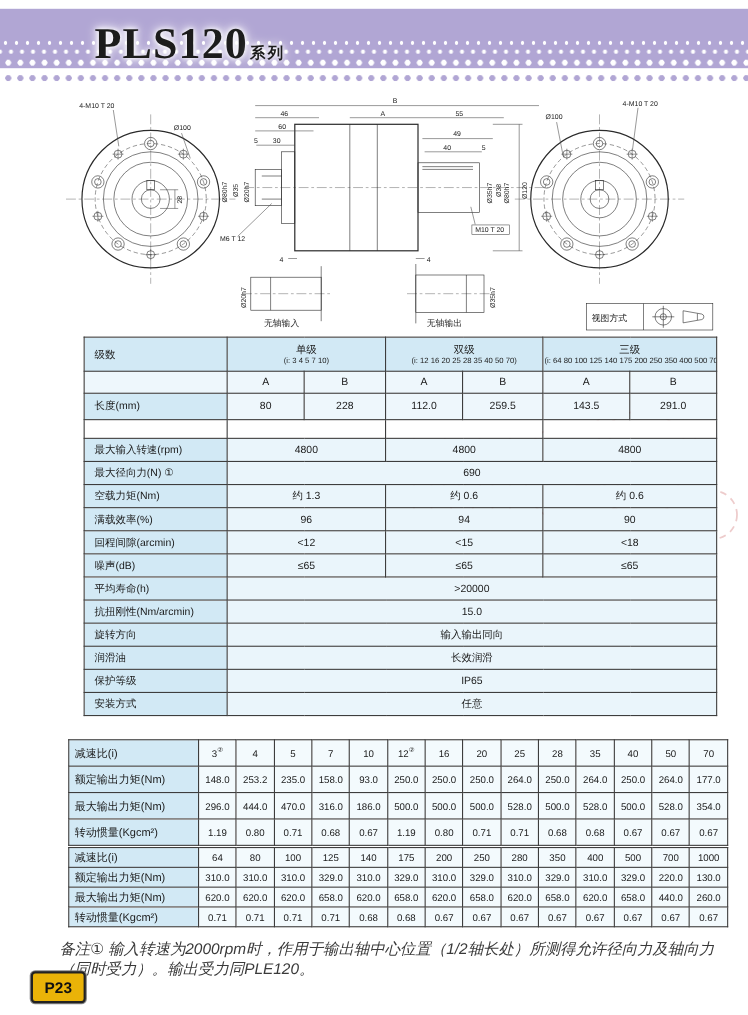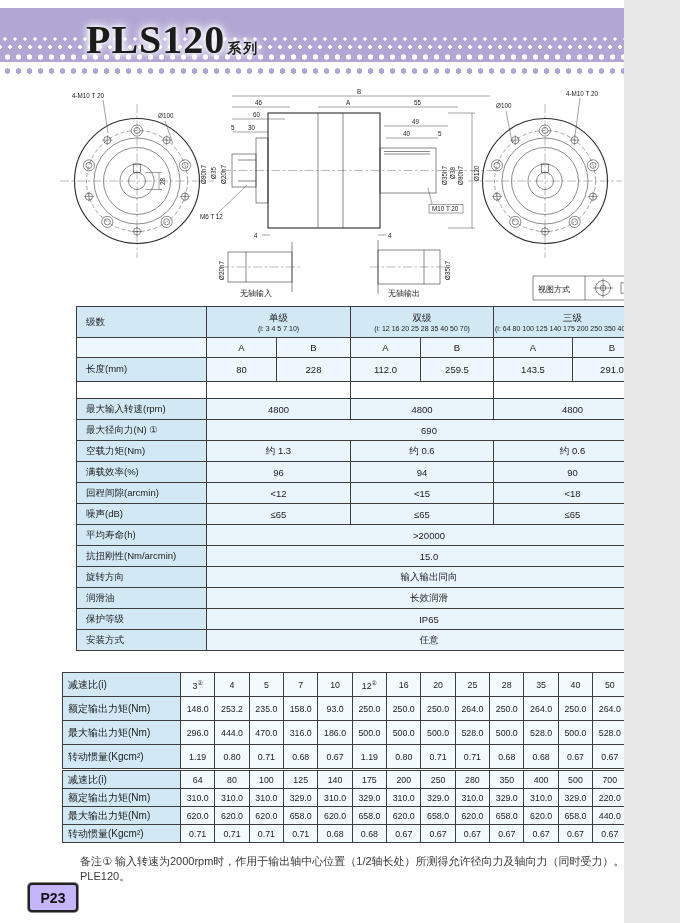--- a/index.html
+++ b/index.html
@@ -1,16 +1,16 @@
 <!DOCTYPE html>
 <html><head>
 <meta charset="utf-8">
 <style>
   html,body{margin:0;padding:0;background:#e8e8e8;}
-  #page{position:relative;width:624px;height:923px;background:#fff;overflow:hidden;
+  #page{position:relative;width:680px;height:923px;background:#fff;overflow:hidden;
         font-family:"Liberation Sans","DejaVu Sans",sans-serif;color:#1a1a1a;}
   
   .band{position:absolute;top:8px;left:0;width:680px;height:54px;background-color:#b1a6d4;
     background-image:
       radial-gradient(circle, #fff 1.4px, rgba(255,255,255,0) 1.9px),
       radial-gradient(circle, #fff 1.6px, rgba(255,255,255,0) 2.1px),
       radial-gradient(circle, #fff 2.4px, rgba(255,255,255,0) 2.9px),
       radial-gradient(circle, #fff 3.2px, rgba(255,255,255,0) 3.8px),
       radial-gradient(circle, #fff 4.1px, rgba(255,255,255,0) 4.7px);
     background-size:10px 54px,10px 54px,11px 54px,12px 54px,12px 54px;
@@ -53,22 +53,22 @@
   .spec tr.len td{height:21px;}
   .spec tr.len td.val{background:#eef7fc;}
   .spec tr.gap td{background:#fff;height:14px;}
   .ratio{position:absolute;left:62px;width:600px;border:1.5px solid #111;z-index:3;}
   #ratio1{top:672px;} #ratio2{top:770px;}
   .ratio td{font-size:8.8px;background:#f3fafd;height:21px;}
   #ratio2 td{height:15px;}
   .ratio td.lab{background:#d2e9f5;text-align:left;padding-left:5px;font-size:10px;}
   .ratio sup{font-size:6px;}
   
-  .footnote{position:absolute;top:854px;left:80px;width:600px;font-size:11px;color:#3a3a3a;}
-  .badge{position:absolute;top:883px;left:28px;width:46px;height:25px;background:#c4b5fd;
+  .footnote{position:absolute;top:854px;left:54px;width:600px;font-size:14px;color:#3a3a3a;font-style:italic;}
+  .badge{position:absolute;top:883px;left:28px;width:46px;height:25px;background:#eab308;
     border:2px solid #222;border-radius:4px;display:flex;align-items:center;justify-content:center;
     font-weight:bold;font-size:14px;color:#111;box-shadow:0 0 0 1px #888;}
 </style>
 </head>
 <body>
 
 <div id="page">
 
   <div class="band"></div>
   <div class="band-dots"></div>

